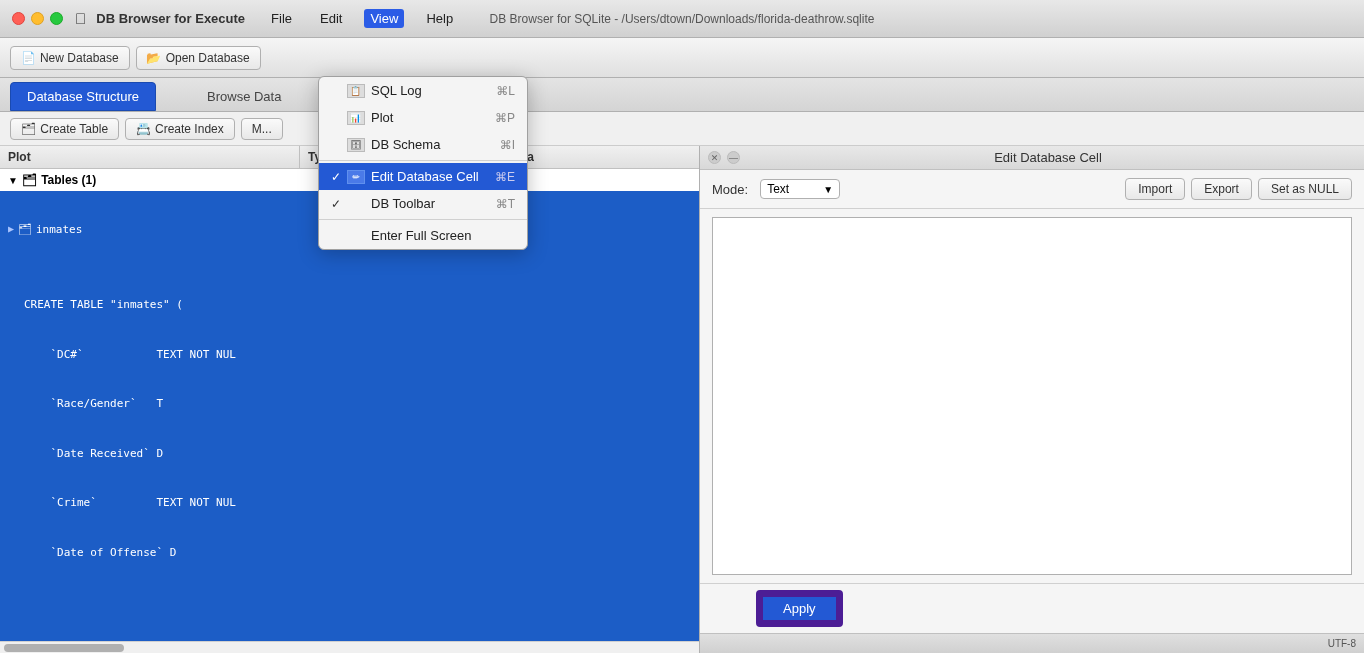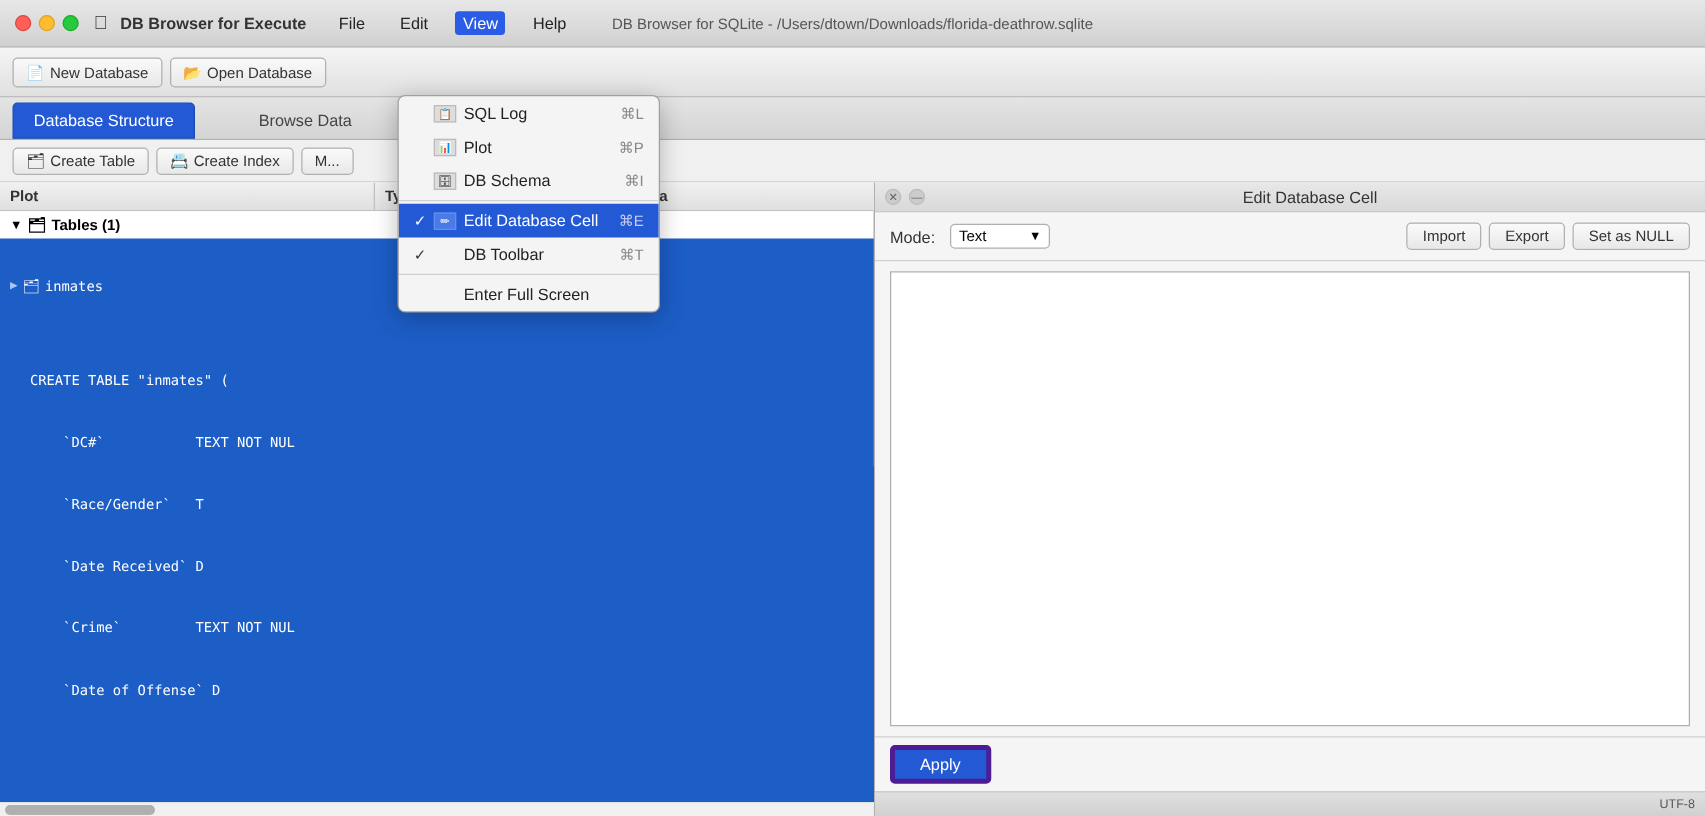--- a/index.html
+++ b/index.html
@@ -286,24 +286,25 @@
       align-items: center;
     }
     .footer-info {
       font-size: 12px;
       color: #333;
     }
     .apply-btn {
       padding: 4px 20px;
       background: #2359d4;
       color: white;
-      border: 4px solid #4c1d95;
+      border: 7px solid #4c1d95;
       border-radius: 4px;
       cursor: pointer;
       font-size: 13px;
+      margin-left: 44px;
     }
     .bottom-bar {
       height: 20px;
       background: linear-gradient(to bottom, #e0e0e0, #d0d0d0);
       border-top: 1px solid #c0c0c0;
       display: flex;
       justify-content: flex-end;
       align-items: center;
       padding: 0 8px;
       font-size: 10px;

